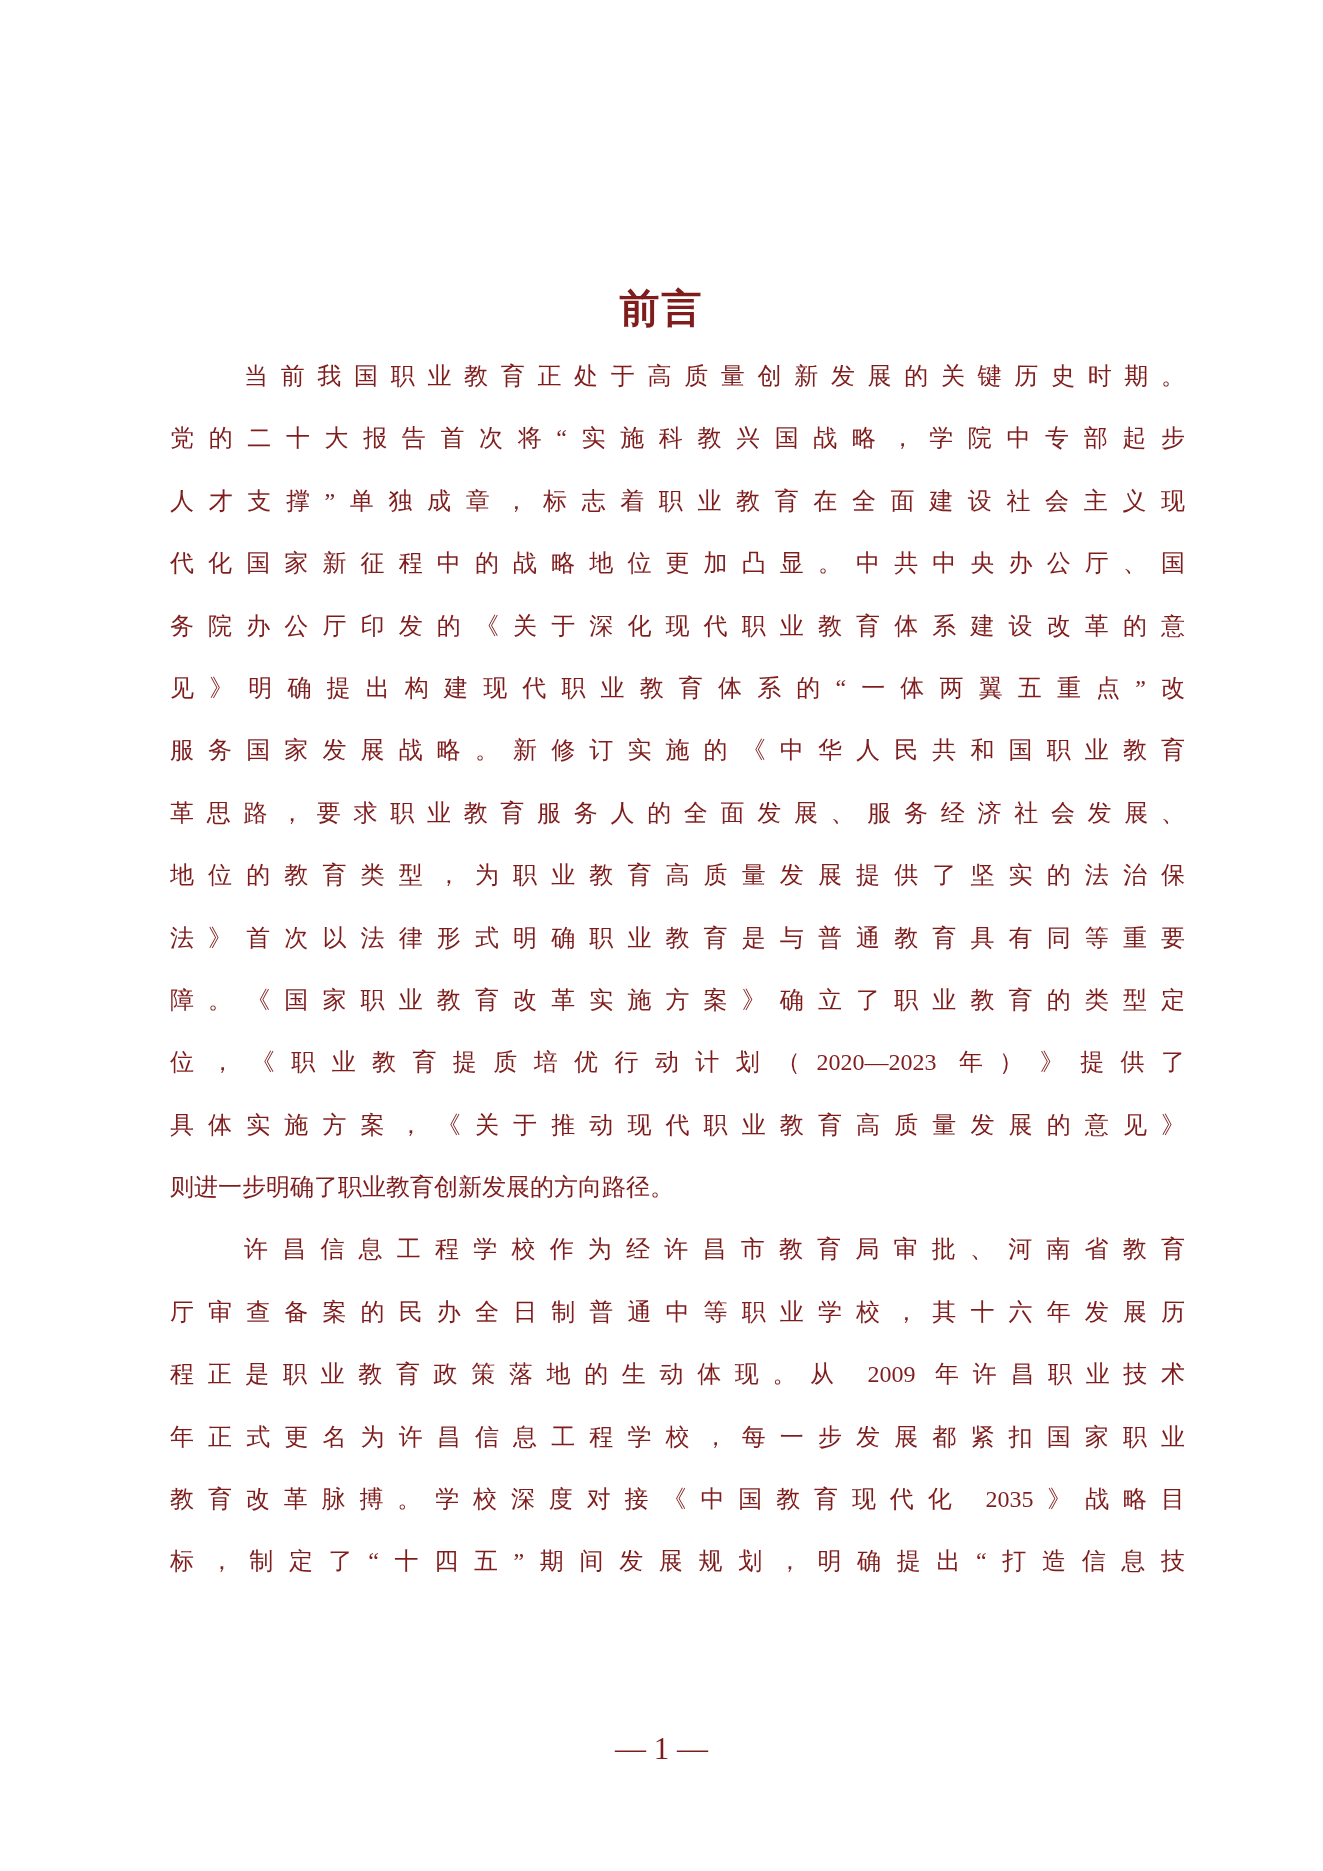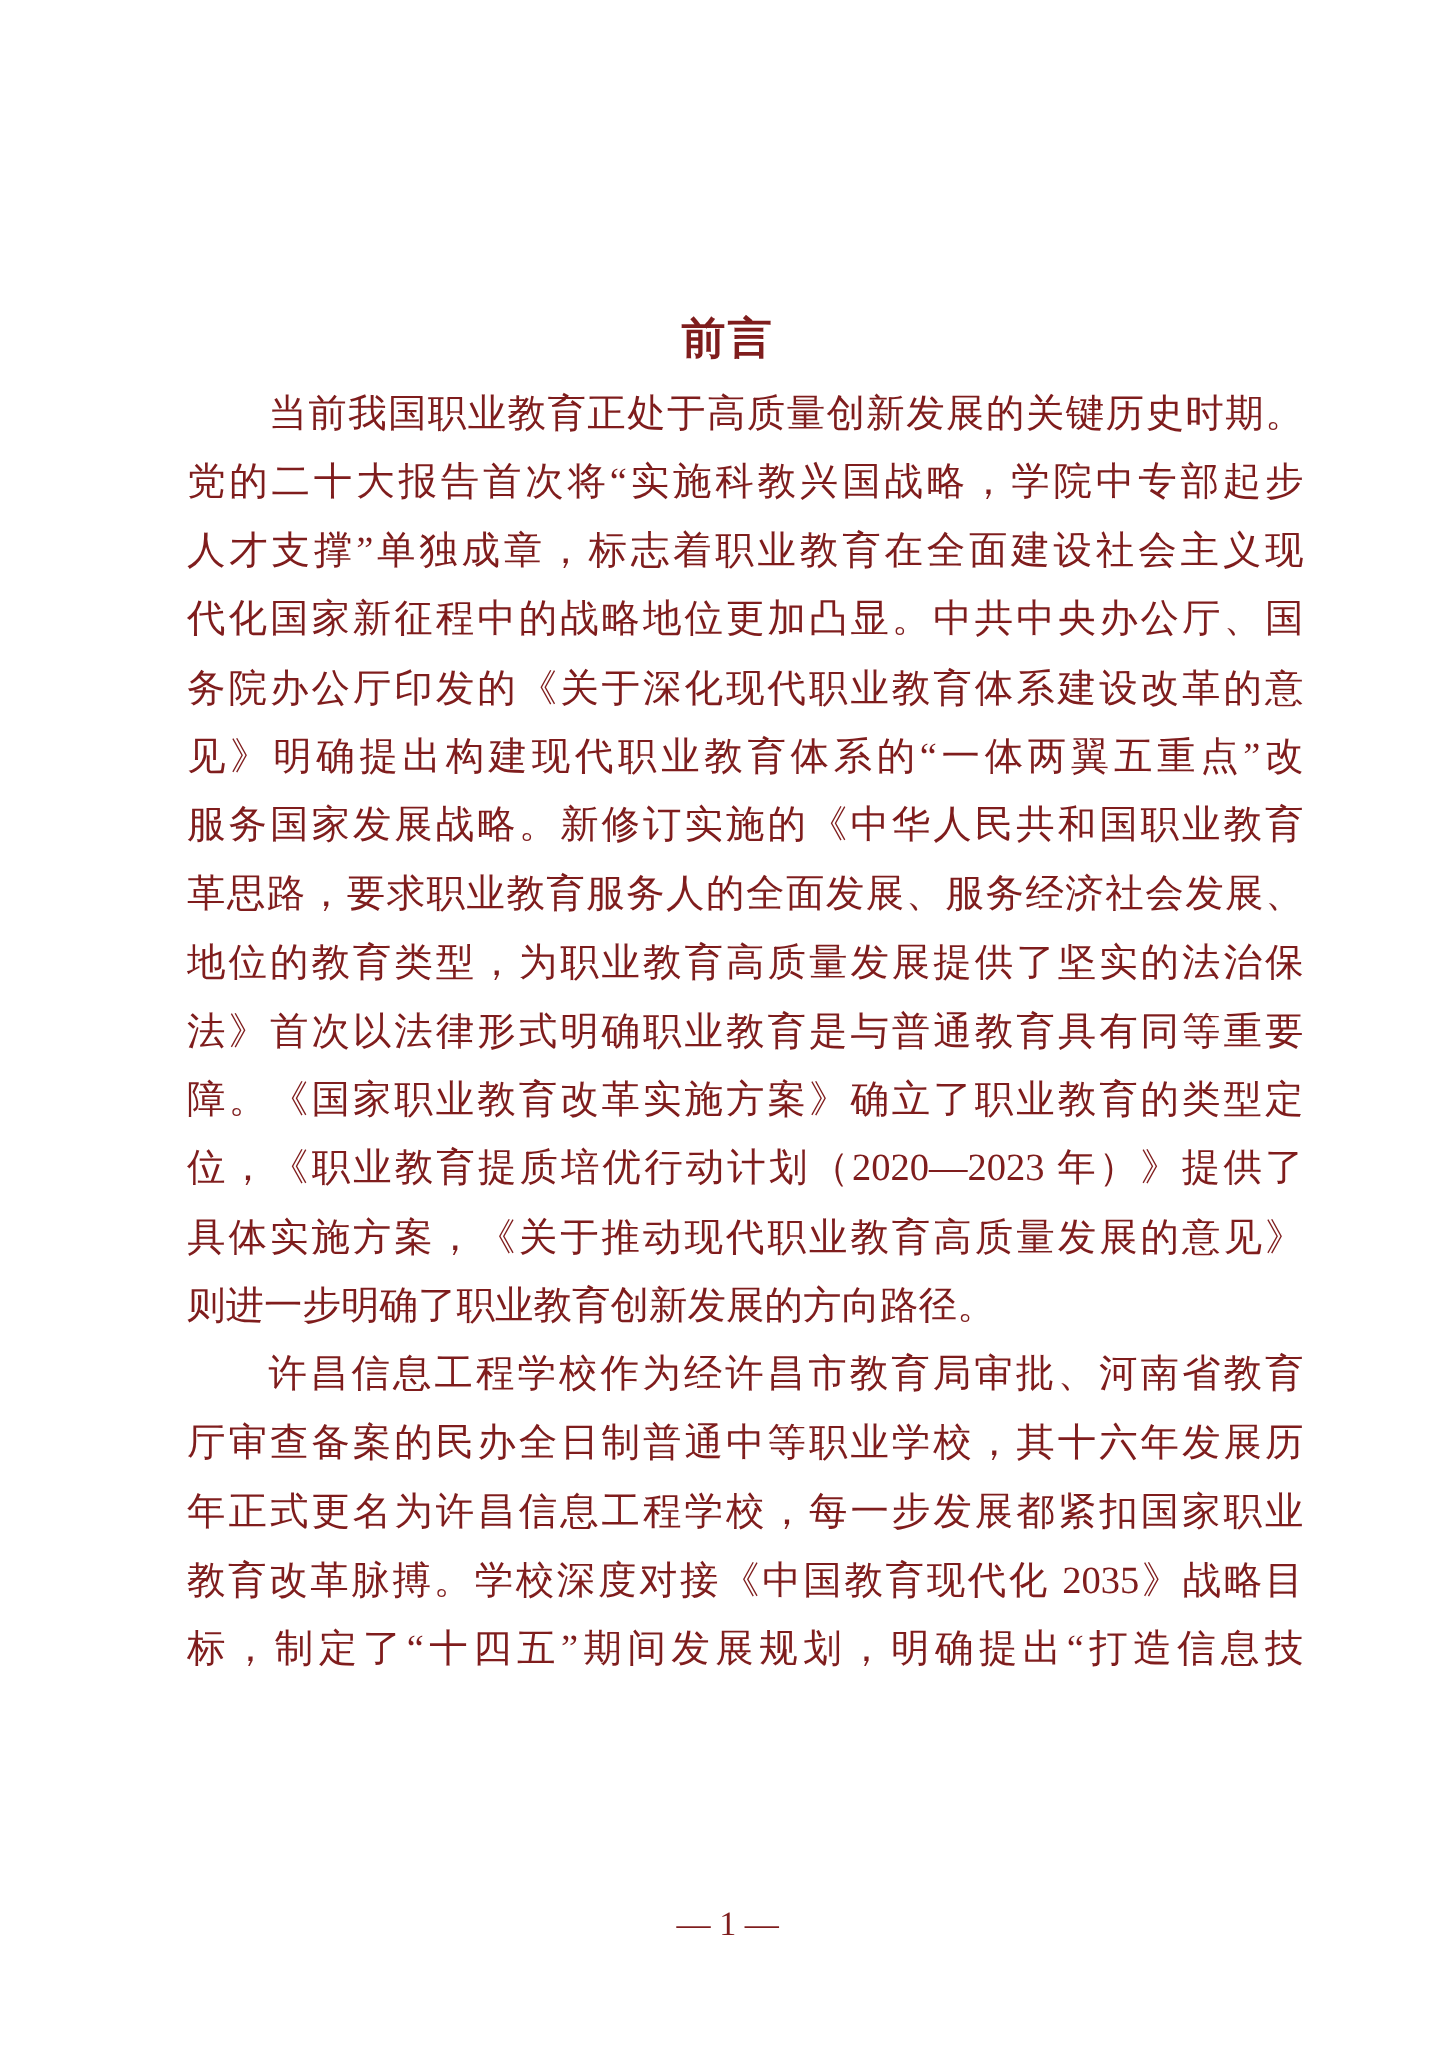--- a/index.html
+++ b/index.html
@@ -27,21 +27,21 @@
     letter-spacing: 2px;
   }
   .body-text {
     margin: 16px 138px 0 170px;
   }
   .paragraph {
     margin: 0;
     padding: 0;
   }
   .line {
-    font-size: 35px;
+    font-size: 24px;
     height: 62.4px;
     line-height: 62.4px;
     text-align: justify;
     text-align-last: justify;
     overflow: hidden;
     white-space: nowrap;
   }
   .line.no-fill {
     text-align: center;
     text-align-last: left;
@@ -79,20 +79,21 @@
         <div class="line">地位的教育类型，为职业教育高质量发展提供了坚实的法治保</div>
         <div class="line">法》首次以法律形式明确职业教育是与普通教育具有同等重要</div>
         <div class="line">障。《国家职业教育改革实施方案》确立了职业教育的类型定</div>
         <div class="line">位，《职业教育提质培优行动计划（2020—2023 年）》提供了</div>
         <div class="line">具体实施方案，《关于推动现代职业教育高质量发展的意见》</div>
         <div class="line no-fill">则进一步明确了职业教育创新发展的方向路径。</div>
       </div>
       <div class="paragraph">
         <div class="line indent">许昌信息工程学校作为经许昌市教育局审批、河南省教育</div>
         <div class="line">厅审查备案的民办全日制普通中等职业学校，其十六年发展历</div>
+        <div class="line">程正是职业教育政策落地的生动体现。从 2009 年许昌职业技术</div>
         <div class="line">年正式更名为许昌信息工程学校，每一步发展都紧扣国家职业</div>
         <div class="line">教育改革脉搏。学校深度对接《中国教育现代化 2035》战略目</div>
         <div class="line">标，制定了“十四五”期间发展规划，明确提出“打造信息技</div>
       </div>
     </div>
 
   <div class="page-footer">— 1 —</div>
 </div>
 
 </body></html>

